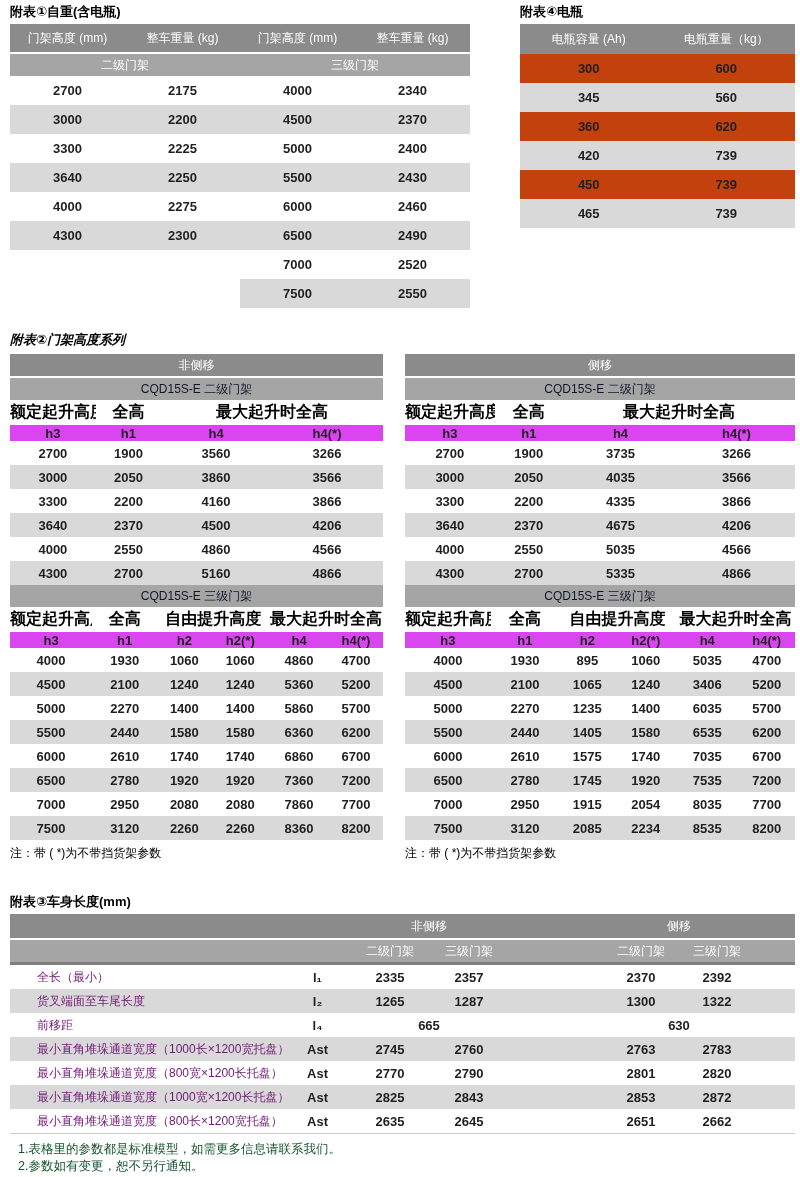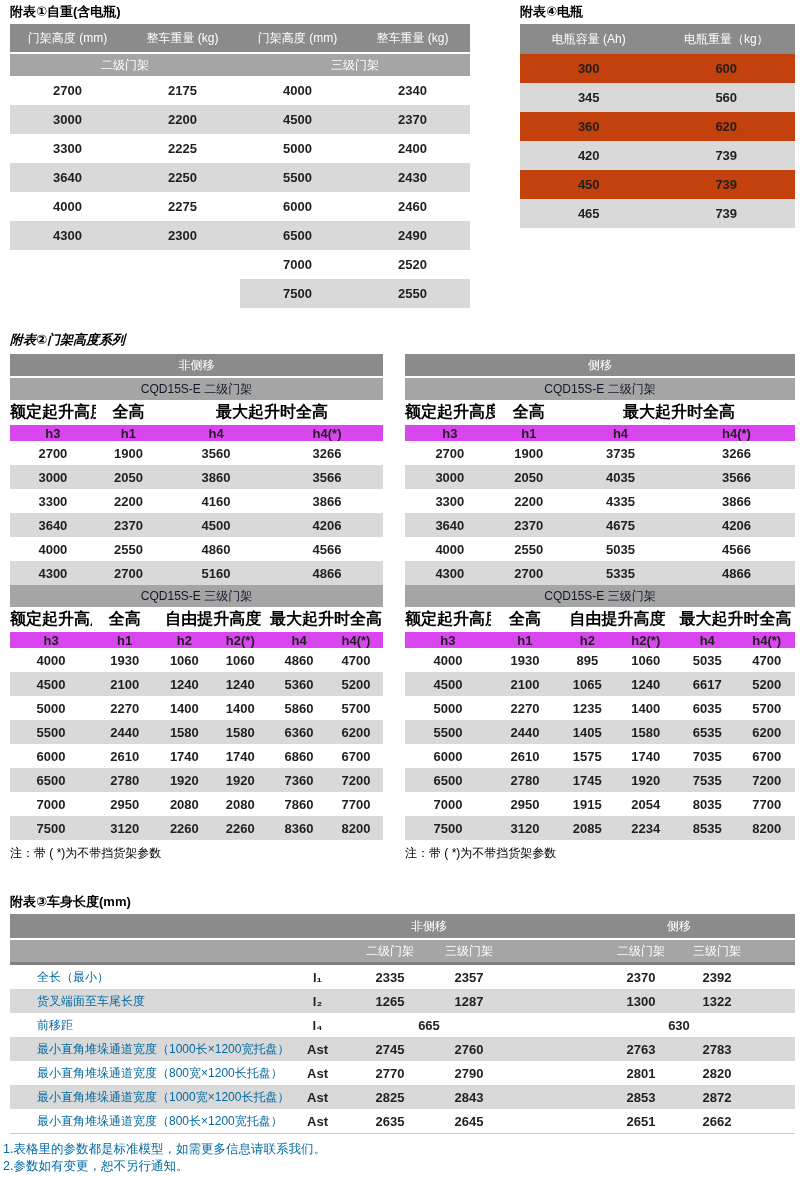--- a/index.html
+++ b/index.html
@@ -50,26 +50,26 @@
   
   #t3{left:10px;top:914px;width:785px;}
   #t3 col.c-lbl{width:275px;} #t3 col.c-sym{width:65px;}
   #t3 col.c-v1{width:80px;}   #t3 col.c-v2{width:78px;}
   #t3 col.c-gap{width:95px;}  #t3 col.c-v3{width:76px;}
   #t3 col.c-v4{width:76px;}   #t3 col.c-pad{width:40px;}
   #t3 thead tr.hd th{background:#8b8b8b;color:#fff;font-size:12px;font-weight:400;height:24px;border-bottom:2px solid #fff;}
   #t3 thead tr.grp th{background:#a5a5a5;color:#fff;font-size:12px;font-weight:400;height:22px;border-bottom:3px solid #7f7f7f;}
   #t3 tbody td{height:24px;font-size:13px;font-weight:700;background:#fff;}
   #t3 tbody tr:nth-child(even) td{background:#d9d9d9;}
-  #t3 tbody td.lbl{text-align:left;padding-left:27px;font-size:12px;font-weight:400;color:#0369a1;}
+  #t3 tbody td.lbl{text-align:left;padding-left:27px;font-size:12px;font-weight:400;color:#701a75;}
   #t3 tbody td.sym{font-weight:700;font-size:13px;}
   #t3 tbody tr:last-child td{border-bottom:1px solid #cccccc;}
 
   
-  #footer-notes{position:absolute;left:3px;top:1141px;font-size:12.5px;color:#0369a1;line-height:16.5px;}
+  #footer-notes{position:absolute;left:18px;top:1141px;font-size:12.5px;color:#14532d;line-height:16.5px;}
 </style>
 </head>
 <body>
 
 <div class="sec-title" style="left:10px;top:3px;">附表①自重(含电瓶)</div>
 <table id="t1">
   <colgroup>
       <col>
       <col>
       <col>
@@ -434,21 +434,21 @@
           <td>895</td>
           <td>1060</td>
           <td>5035</td>
           <td>4700</td>
         </tr>
         <tr>
           <td>4500</td>
           <td>2100</td>
           <td>1065</td>
           <td>1240</td>
-          <td>6617</td>
+          <td>3406</td>
           <td>5200</td>
         </tr>
         <tr>
           <td>5000</td>
           <td>2270</td>
           <td>1235</td>
           <td>1400</td>
           <td>6035</td>
           <td>5700</td>
         </tr>

